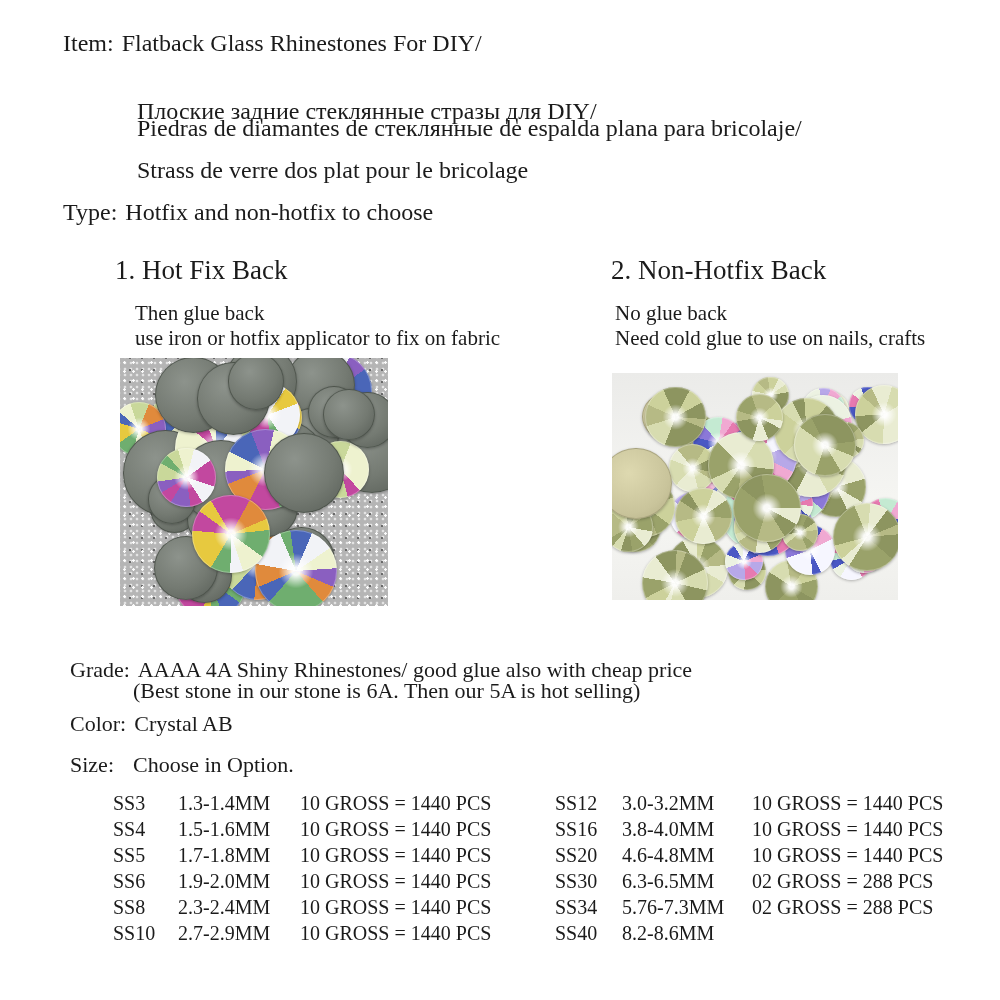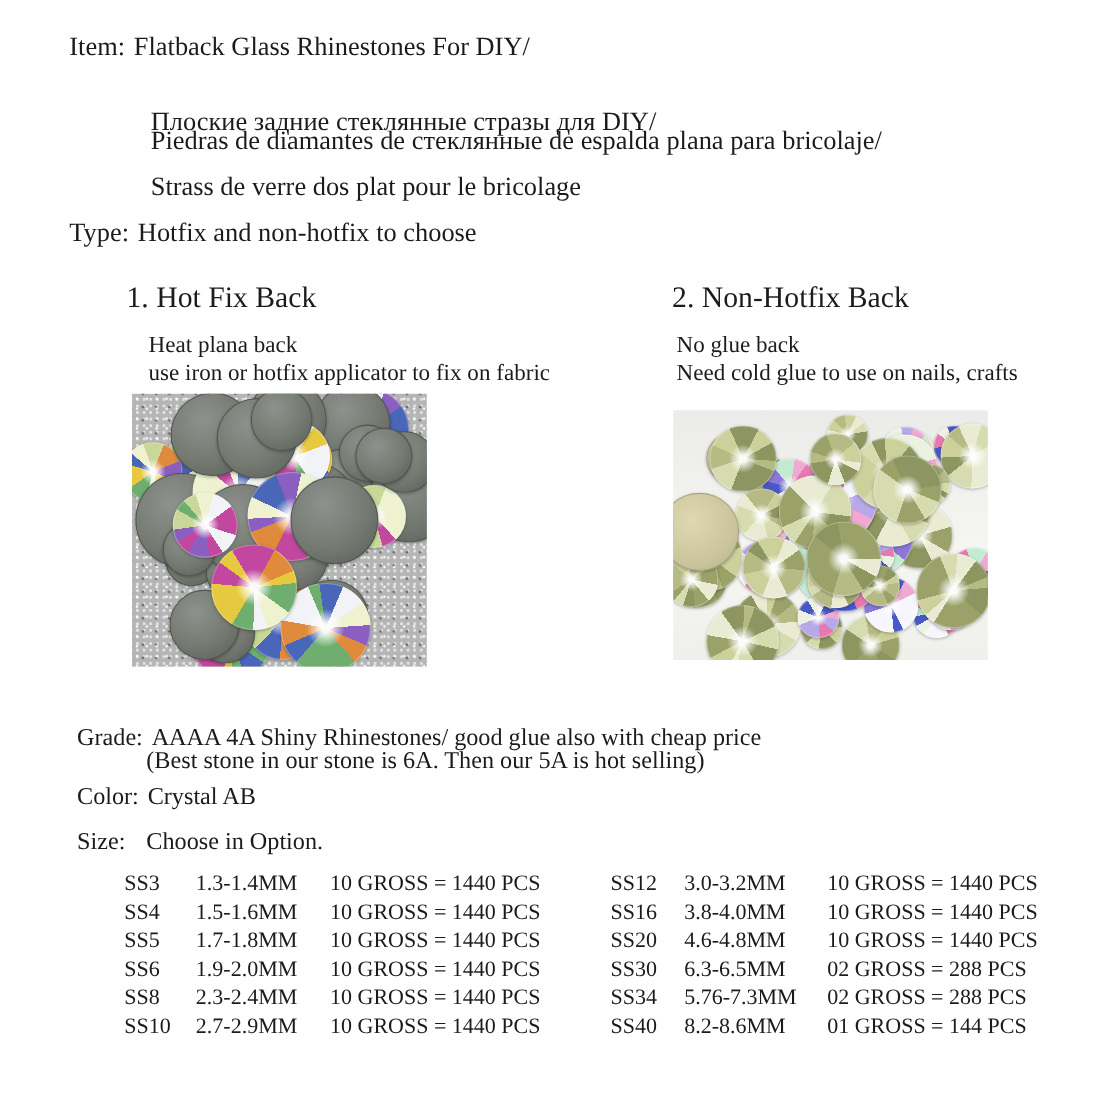--- a/index.html
+++ b/index.html
@@ -45,21 +45,21 @@
   <span class="lbl">Item:</span><span>Flatback Glass Rhinestones For DIY/</span>
 </div>
 <div class="abs fs24" style="left:137px;top:72px;margin-top:24px;">Плоские задние стеклянные стразы для DIY/</div>
 <div class="abs fs24" style="left:137px;top:113px;">Piedras de diamantes de стеклянные de espalda plana para bricolaje/</div>
 <div class="abs fs24" style="left:137px;top:155px;">Strass de verre dos plat pour le bricolage</div>
 <div class="abs fs24" style="left:63px;top:197px;">
   <span class="lbl">Type:</span><span>Hotfix and non-hotfix to choose</span>
 </div>
 
 <div class="abs fs27" style="left:115px;top:253px;">1. Hot Fix Back</div>
-<div class="abs fs21" style="left:135px;top:301px;">Heat plana back</div>
+<div class="abs fs21" style="left:135px;top:301px;">Then glue back</div>
 <div class="abs fs21" style="left:135px;top:326px;">use iron or hotfix applicator to fix on fabric</div>
 <div class="photo" id="hotfix-photo">
     <div class="stone crystal" style="left: 24.9541px; top: 39.8817px; width: 54.979px; height: 54.979px; background-image: radial-gradient(circle, rgba(255, 255, 255, 0.95) 0px, rgba(255, 255, 255, 0.95) 7%, rgba(255, 255, 255, 0) 30%), conic-gradient(from 260deg, rgb(201, 216, 154) 0deg, rgb(201, 216, 154) 51deg, rgb(201, 216, 154) 51deg, rgb(201, 216, 154) 76deg, rgb(224, 138, 60) 76deg, rgb(224, 138, 60) 127deg, rgb(201, 216, 154) 127deg, rgb(201, 216, 154) 164deg, rgb(242, 243, 247) 164deg, rgb(242, 243, 247) 199deg, rgb(201, 216, 154) 199deg, rgb(201, 216, 154) 242deg, rgb(138, 95, 192) 242deg, rgb(138, 95, 192) 281deg, rgb(231, 201, 63) 281deg, rgb(231, 201, 63) 330deg, rgb(224, 138, 60) 330deg, rgb(224, 138, 60) 351deg, rgb(194, 72, 159) 351deg, rgb(194, 72, 159) 360deg);"></div>
     <div class="stone glue" style="left: 210.025px; top: 51.1538px; width: 81.8764px; height: 81.8764px; background-image: radial-gradient(circle at 38% 32%, rgb(141, 147, 140) 0%, rgb(116, 122, 114) 55%, rgb(87, 93, 86) 100%);"></div>
     <div class="stone crystal" style="left: 175.732px; top: -4.81352px; width: 76.6835px; height: 76.6835px; background-image: radial-gradient(circle, rgba(255, 255, 255, 0.95) 0px, rgba(255, 255, 255, 0.95) 7%, rgba(255, 255, 255, 0) 30%), conic-gradient(from 341deg, rgb(242, 243, 247) 0deg, rgb(242, 243, 247) 43deg, rgb(138, 95, 192) 43deg, rgb(138, 95, 192) 73deg, rgb(74, 102, 184) 73deg, rgb(74, 102, 184) 131deg, rgb(238, 242, 207) 131deg, rgb(238, 242, 207) 163deg, rgb(242, 243, 247) 163deg, rgb(242, 243, 247) 198deg, rgb(138, 95, 192) 198deg, rgb(138, 95, 192) 229deg, rgb(138, 95, 192) 229deg, rgb(138, 95, 192) 283deg, rgb(138, 95, 192) 283deg, rgb(138, 95, 192) 337deg, rgb(242, 243, 247) 337deg, rgb(242, 243, 247) 360deg);"></div>
     <div class="stone glue" style="left: 109.208px; top: 11.4394px; width: 78.7625px; height: 78.7625px; background-image: radial-gradient(circle at 38% 32%, rgb(141, 147, 140) 0%, rgb(116, 122, 114) 55%, rgb(87, 93, 86) 100%);"></div>
     <div class="stone crystal" style="left: 6.61644px; top: 54.4645px; width: 66.4961px; height: 66.4961px; background-image: radial-gradient(circle, rgba(255, 255, 255, 0.95) 0px, rgba(255, 255, 255, 0.95) 7%, rgba(255, 255, 255, 0) 30%), conic-gradient(from 170deg, rgb(111, 174, 111) 0deg, rgb(111, 174, 111) 38deg, rgb(74, 102, 184) 38deg, rgb(74, 102, 184) 75deg, rgb(74, 102, 184) 75deg, rgb(74, 102, 184) 116deg, rgb(238, 242, 207) 116deg, rgb(238, 242, 207) 177deg, rgb(111, 174, 111) 177deg, rgb(111, 174, 111) 233deg, rgb(231, 201, 63) 233deg, rgb(231, 201, 63) 298deg, rgb(74, 102, 184) 298deg, rgb(74, 102, 184) 336deg, rgb(138, 95, 192) 336deg, rgb(138, 95, 192) 360deg);"></div>
     <div class="stone glue" style="left: 164.722px; top: -8.2112px; width: 68.0897px; height: 68.0897px; background-image: radial-gradient(circle at 38% 32%, rgb(141, 147, 140) 0%, rgb(116, 122, 114) 55%, rgb(87, 93, 86) 100%);"></div>
     <div class="stone crystal" style="left: 13.4424px; top: 56.8259px; width: 51.5772px; height: 51.5772px; background-image: radial-gradient(circle, rgba(255, 255, 255, 0.95) 0px, rgba(255, 255, 255, 0.95) 7%, rgba(255, 255, 255, 0) 30%), conic-gradient(from 122deg, rgb(74, 102, 184) 0deg, rgb(74, 102, 184) 30deg, rgb(74, 102, 184) 30deg, rgb(74, 102, 184) 61deg, rgb(238, 242, 207) 61deg, rgb(238, 242, 207) 108deg, rgb(231, 201, 63) 108deg, rgb(231, 201, 63) 152deg, rgb(238, 242, 207) 152deg, rgb(238, 242, 207) 183deg, rgb(224, 138, 60) 183deg, rgb(224, 138, 60) 221deg, rgb(74, 102, 184) 221deg, rgb(74, 102, 184) 246deg, rgb(74, 102, 184) 246deg, rgb(74, 102, 184) 290deg, rgb(238, 242, 207) 290deg, rgb(238, 242, 207) 320deg, rgb(238, 242, 207) 320deg, rgb(238, 242, 207) 358deg, rgb(74, 102, 184) 358deg, rgb(74, 102, 184) 360deg);"></div>
     <div class="stone glue" style="left: 147.512px; top: 168.993px; width: 65.9851px; height: 65.9851px; background-image: radial-gradient(circle at 38% 32%, rgb(141, 147, 140) 0%, rgb(116, 122, 114) 55%, rgb(87, 93, 86) 100%);"></div>
@@ -203,14 +203,13 @@
     <span>4.6-4.8MM</span>
     <span>10 GROSS = 1440 PCS</span>
     <span>SS30</span>
     <span>6.3-6.5MM</span>
     <span>02 GROSS = 288 PCS</span>
     <span>SS34</span>
     <span>5.76-7.3MM</span>
     <span>02 GROSS = 288 PCS</span>
     <span>SS40</span>
     <span>8.2-8.6MM</span>
-    <span>01 GROSS = 144 PCS</span>
   </div>
 
 </body></html>

